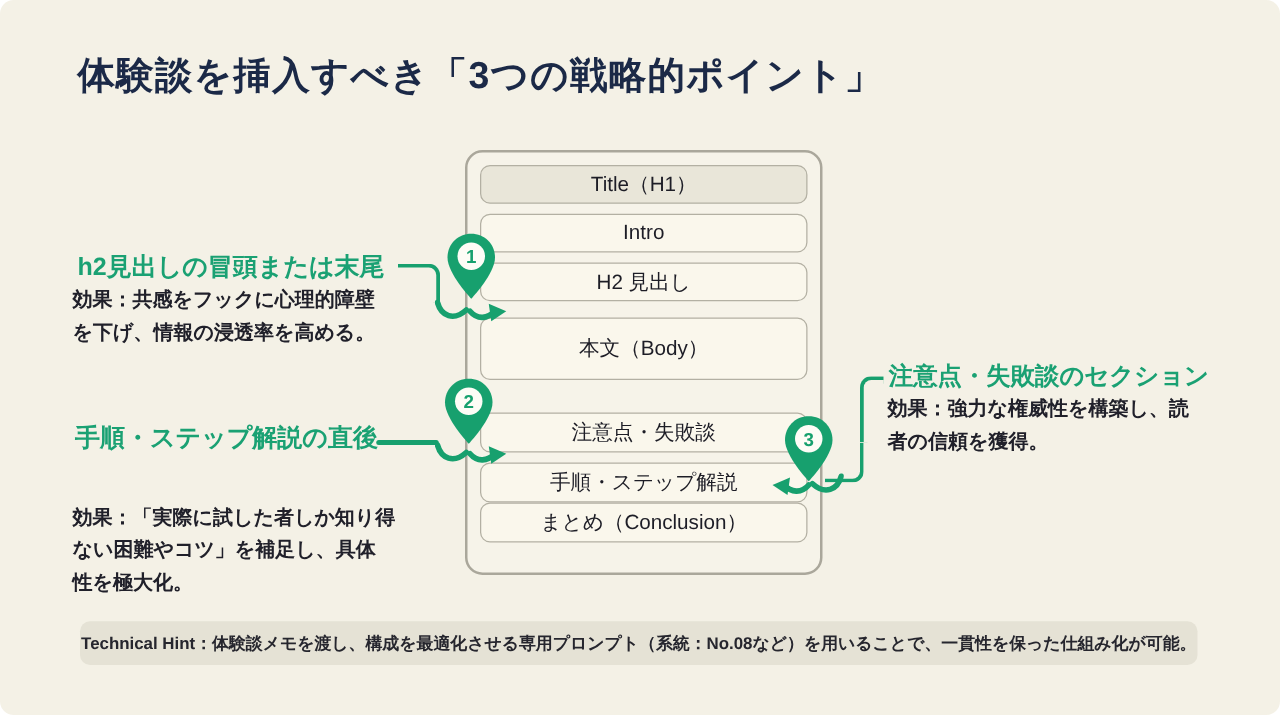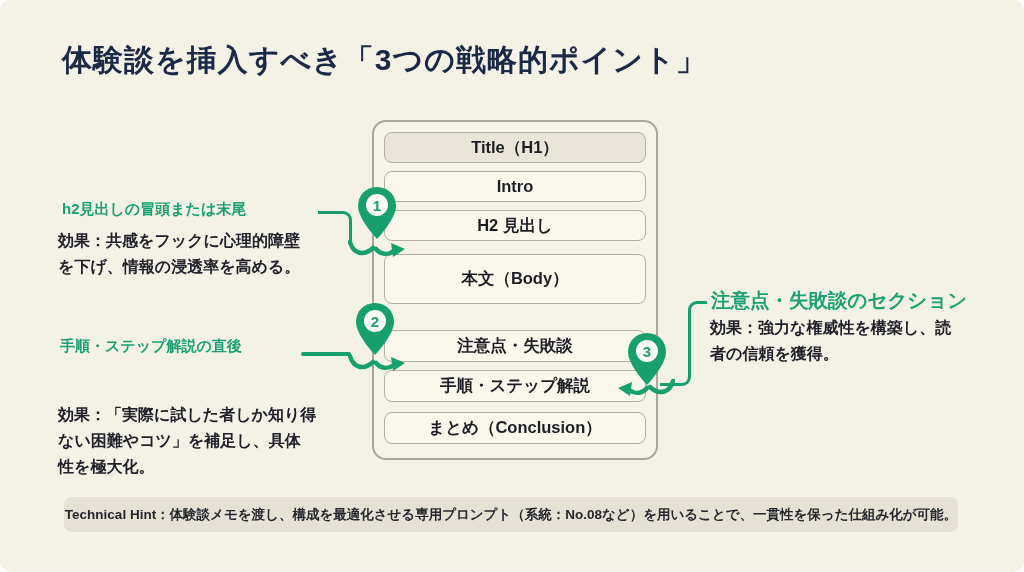--- a/index.html
+++ b/index.html
@@ -16,30 +16,30 @@
   
   .doc-frame{
     position:absolute;left:372px;top:120px;width:286px;height:340px;
     background:#f6f3e9;border:2px solid #aaa79b;border-radius:14px;
     box-sizing:border-box;padding:10px 10px;display:flex;flex-direction:column;
   }
   .doc-box{
     height:31px;flex:0 0 auto;margin-top:8px;
     background:#faf7ec;border:1.5px solid #b3b0a3;border-radius:8px;
     display:flex;align-items:center;justify-content:center;
-    font-size:16.5px;font-weight:700;color:#1d1d26;box-sizing:border-box;
+    font-size:16.5px;font-weight:400;color:#1d1d26;box-sizing:border-box;
   }
   .doc-box:first-child{margin-top:0;}
   .doc-box.header{background:#e9e6d9;}
   .doc-box.tall{height:50px;margin-top:13px;}
   .doc-box.gap-lg{margin-top:26px;}
-  .doc-box.gap-md{margin-top:10px;}
+  .doc-box.gap-md{margin-top:0;}
   
   .ann-heading{
-    position:absolute;font-size:15px;font-weight:800;color:#1aa173;white-space:nowrap;
+    position:absolute;font-size:20px;font-weight:800;color:#1aa173;white-space:nowrap;
   }
   .ann-body{
     position:absolute;font-size:16px;font-weight:700;color:#20202a;
     line-height:26px;white-space:pre-line;
   }
   
   .conn{position:absolute;box-sizing:border-box;}
   .conn-1{
     left:318px;top:211px;width:34px;height:31px;
     border-top:3.5px solid #17a06e;border-right:3.5px solid #17a06e;

